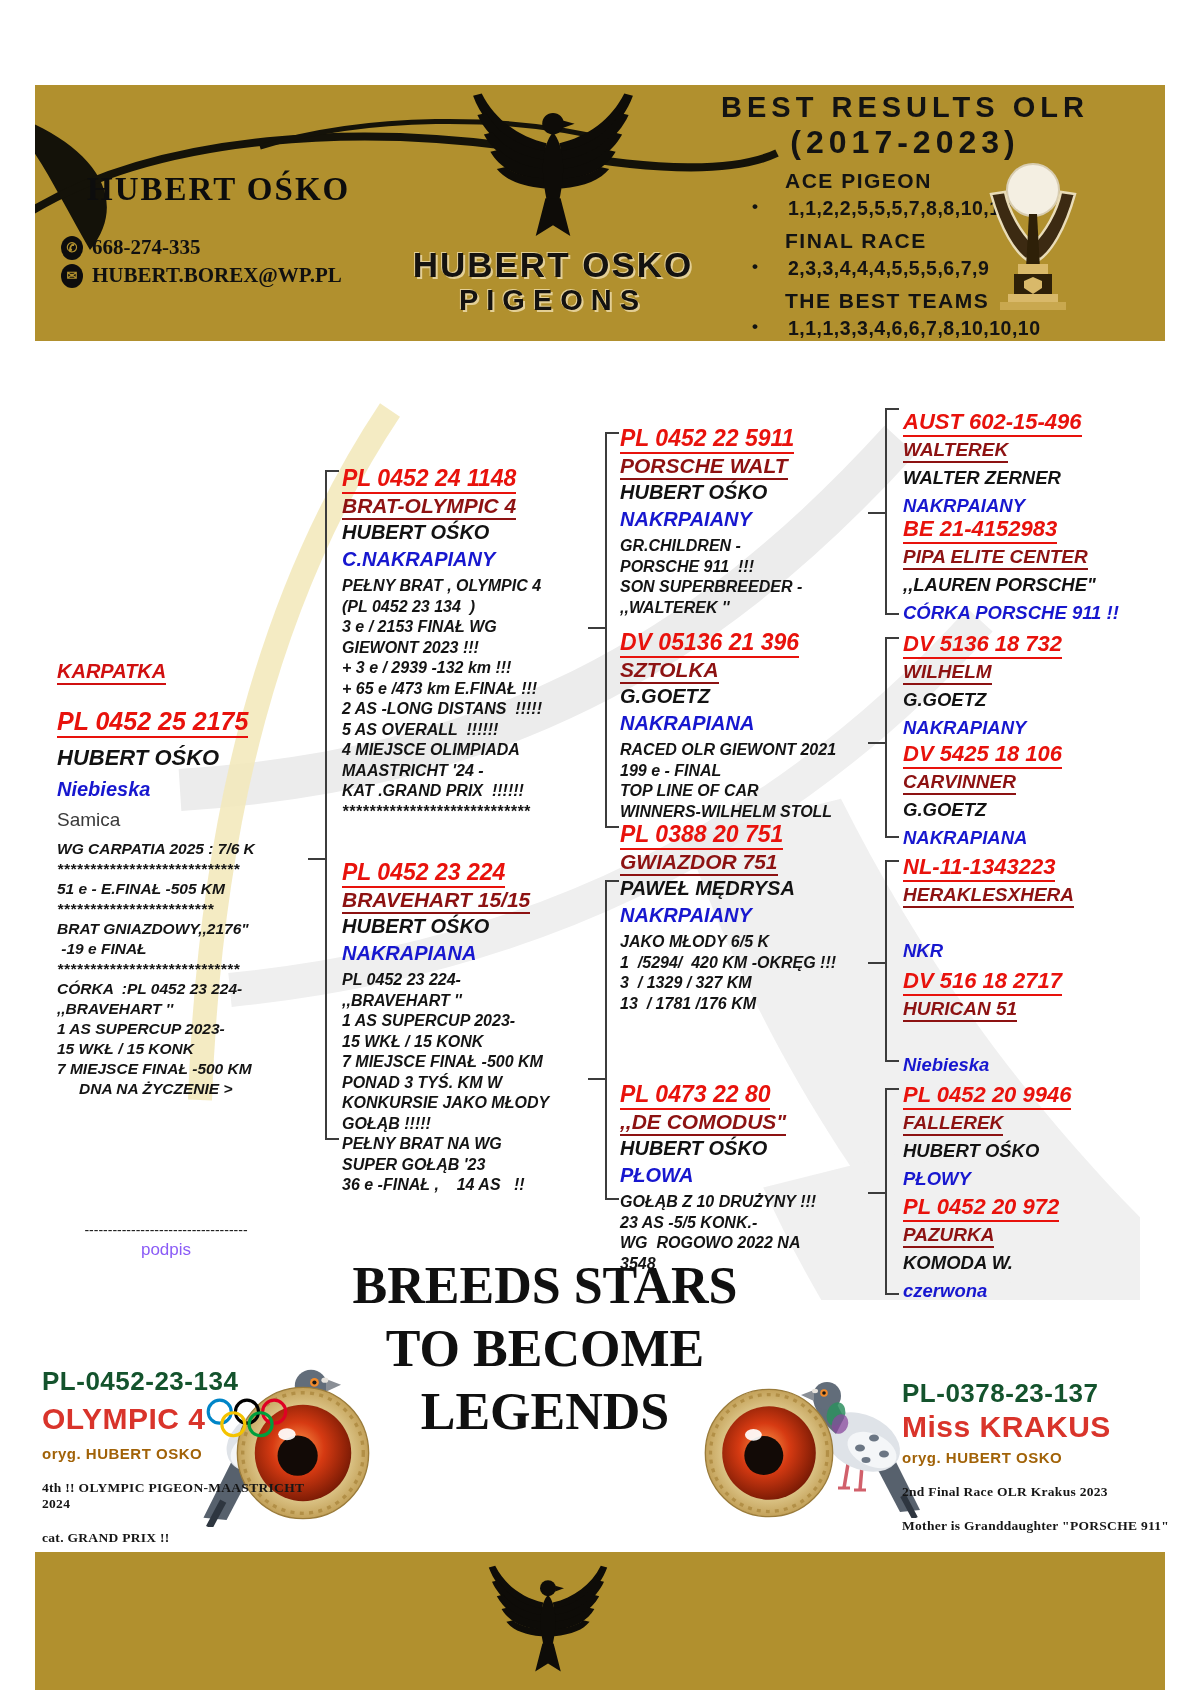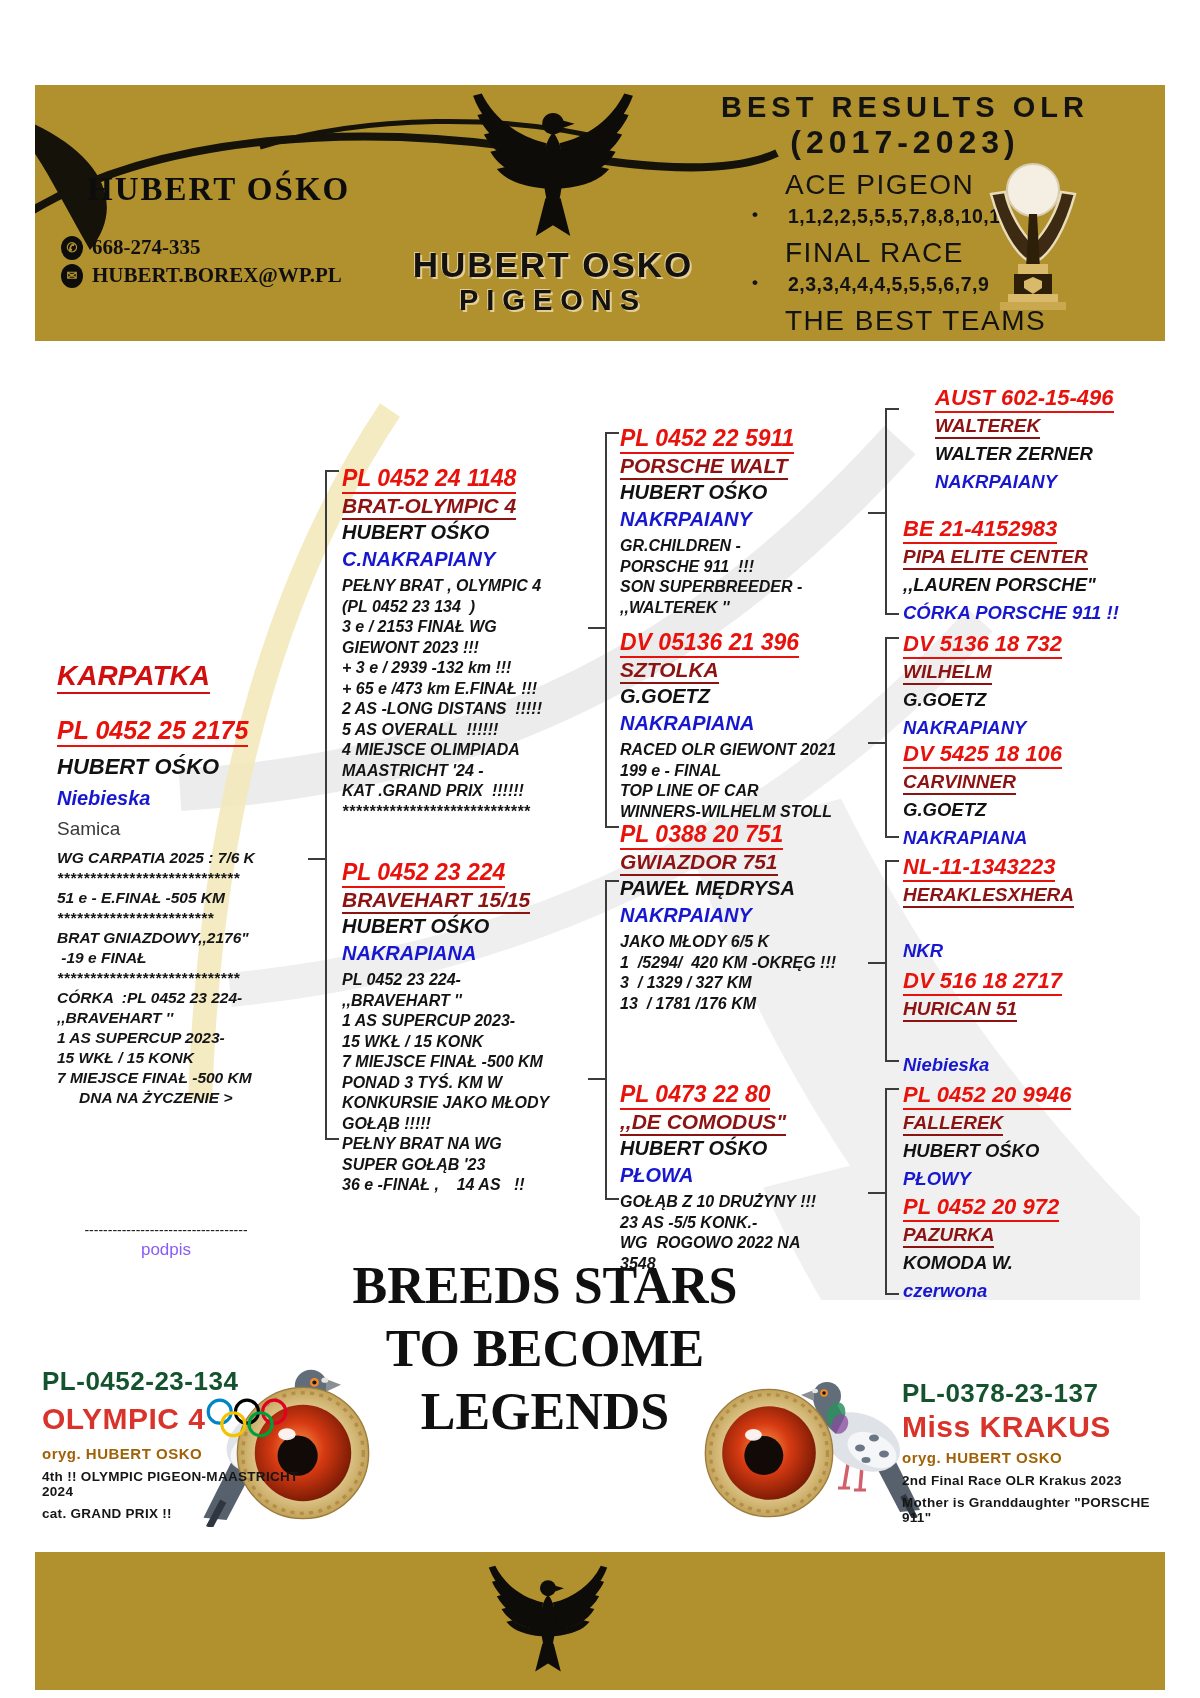--- a/index.html
+++ b/index.html
@@ -19,21 +19,21 @@
   .logo-eagle{position:absolute;left:368px;top:2px;width:300px;height:162px;color:#0e0c08;}
   .logo-t1{position:absolute;left:348px;top:160px;width:340px;text-align:center;font-weight:900;
       font-size:35px;letter-spacing:2px;color:#141210;
       text-shadow:2px 2px 0 #e3cf96,-1px -1px 0 #e3cf96;}
   .logo-t2{position:absolute;left:348px;top:199px;width:340px;text-align:center;font-weight:900;
       font-size:29px;letter-spacing:8px;color:#141210;
       text-shadow:2px 2px 0 #e3cf96,-1px -1px 0 #e3cf96;}
   .results{position:absolute;left:655px;top:6px;width:430px;color:#131313;}
   .res-title{text-align:center;font-weight:900;font-size:29px;letter-spacing:5px;}
   .res-years{text-align:center;font-weight:900;font-size:32px;letter-spacing:5px;margin-bottom:8px;}
-  .res-label{font-weight:400;font-size:28px;letter-spacing:1.5px;margin-left:95px;}
+  .res-label{font-weight:700;font-size:21px;letter-spacing:1.5px;margin-left:95px;}
   .res-row{display:flex;font-weight:700;font-size:19.5px;letter-spacing:.5px;margin:4px 0 9px 62px;}
   .res-bullet{width:36px;font-size:17px;}
   .trophy{position:absolute;left:948px;top:46px;width:100px;height:208px;}
   
   .ped{position:absolute;z-index:2;}
   .ring{color:#e8120c;font-weight:700;font-style:italic;}
   .name{color:#8d1212;font-weight:700;font-style:italic;}
   .ring span,.name span,.subject-title span{border-bottom:2.5px solid currentColor;padding-bottom:1px;}
   .breeder{color:#121212;font-weight:700;font-style:italic;}
   .colorline{color:#1717cf;font-weight:700;font-style:italic;}
@@ -47,21 +47,21 @@
   .p-block .breeder,.g-block .breeder{font-size:20px;line-height:27px;}
   .p-block .colorline,.g-block .colorline{font-size:20px;line-height:27px;}
   .p-block .details,.g-block .details{margin-top:3px;}
   .p-block .details div,.g-block .details div{font-size:16px;line-height:20.5px;}
   .gg-block .ring{font-size:22px;line-height:28px;}
   .gg-block .name{font-size:19px;line-height:28px;}
   .gg-block .breeder{font-size:18.5px;line-height:28px;}
   .gg-block .colorline{font-size:18.5px;line-height:28px;}
   
   .col1{position:absolute;left:57px;top:660px;width:258px;z-index:2;}
-  .subject-title{color:#d01010;font-weight:700;font-style:italic;font-size:28px;margin-bottom:24px;}
+  .subject-title{color:#d01010;font-weight:700;font-style:italic;font-size:20px;margin-bottom:24px;}
   .col1 .ring{font-size:25px;margin-bottom:9px;}
   .col1 .breeder{font-size:22px;margin-bottom:7px;}
   .col1 .colorline{font-size:20px;margin-bottom:8px;}
   .sexline{color:#3a3a3a;font-size:19px;margin-bottom:8px;}
   .col1 .details div{font-size:15.5px;line-height:20px;}
   .col1 .details .indent{padding-left:22px;}
   .signature{position:absolute;left:57px;top:1222px;width:218px;text-align:center;z-index:2;}
   .sig-dashes{font-size:14px;letter-spacing:0;color:#222;white-space:nowrap;overflow:hidden;}
   .sig-label{font-size:17px;color:#8b5cf6;margin-top:2px;}
   
@@ -71,21 +71,21 @@
   .bracket .mid{position:absolute;left:-19px;width:19px;border-top:2px solid #3c3c3c;}
   
   .gold-band{position:absolute;left:35px;top:1552px;width:1130px;height:138px;background:#b1902e;z-index:1;}
   .headline{position:absolute;left:295px;top:1254px;width:500px;text-align:center;z-index:3;
       font-family:"Liberation Serif",serif;font-weight:700;font-size:52px;line-height:63px;color:#101010;}
   .fp-text{position:absolute;z-index:4;}
   .fp-ring{font-weight:900;font-size:26px;color:#14532d;letter-spacing:.5px;}
   .fp-name-row{display:flex;align-items:center;}
   .fp-name{font-weight:900;font-size:30px;color:#d9342b;letter-spacing:.5px;line-height:36px;}
   .fp-origin{font-weight:800;font-size:15px;color:#a16207;letter-spacing:.5px;margin-top:4px;}
-  .fp-line{font-weight:800;font-size:13.5px;color:#161616;letter-spacing:.3px;margin-top:7px;}
+  .fp-line{font-weight:800;font-size:13.5px;color:#161616;letter-spacing:.3px;margin-top:18px;font-family:Liberation Serif, serif;}
   .pigeon{position:absolute;z-index:2;}
   .eye{position:absolute;z-index:3;}
   .footer-eagle{position:absolute;left:468px;top:1554px;width:160px;height:134px;z-index:2;color:#0e0c08;}
 </style>
 </head>
 <body>
 
 <svg width="0" height="0" style="position:absolute">
   <defs>
     <radialGradient id="irisGrad" cx="45%" cy="45%" r="60%">
@@ -327,21 +327,21 @@
         <div class="colorline">PŁOWA</div>
         <div class="details">
           <div>GOŁĄB Z 10 DRUŻYNY !!!</div>
           <div>23 AS -5/5 KONK.-</div>
           <div>WG  ROGOWO 2022 NA</div>
           <div>3548</div>
         </div>
       </div>
     </div>
   <div id="col4">
-      <div class="block gg-block" style="top: 384px; margin-left: 32px;">
+      <div class="block gg-block" style="top: 408px;">
         <div class="ring"><span>AUST 602-15-496</span></div>
         <div class="name"><span>WALTEREK</span></div>
         <div class="breeder">WALTER ZERNER</div>
         <div class="colorline">NAKRPAIANY</div>
       </div>
       <div class="block gg-block" style="top: 515px;">
         <div class="ring"><span>BE 21-4152983</span></div>
         <div class="name"><span>PIPA ELITE CENTER</span></div>
         <div class="breeder">,,LAUREN PORSCHE"</div>
         <div class="colorline">CÓRKA PORSCHE 911 !!</div>

